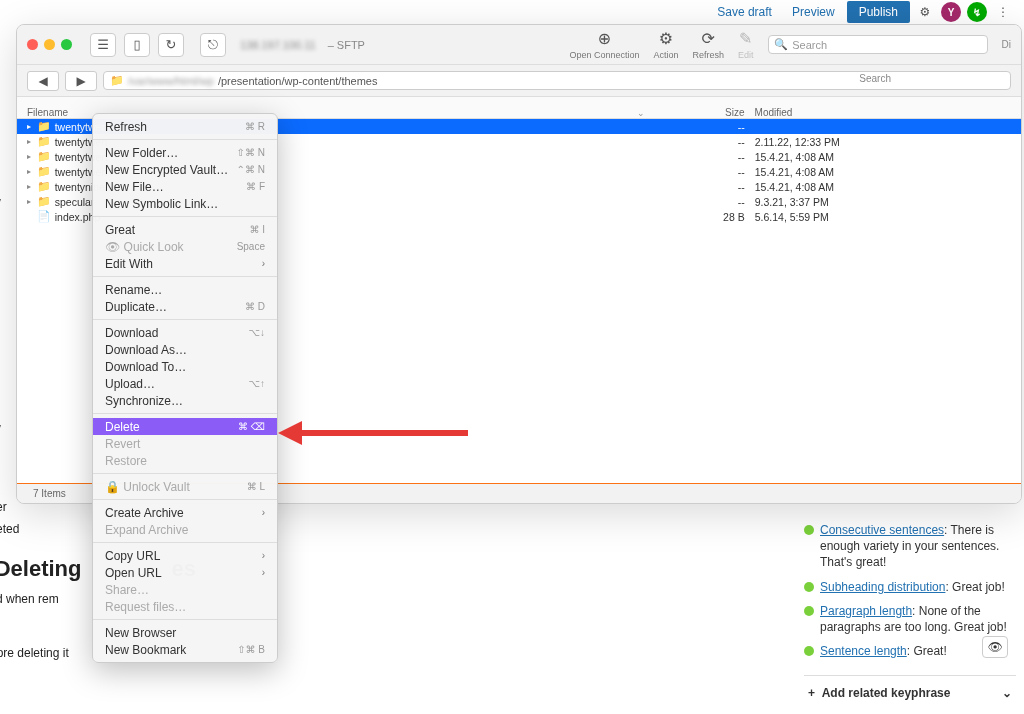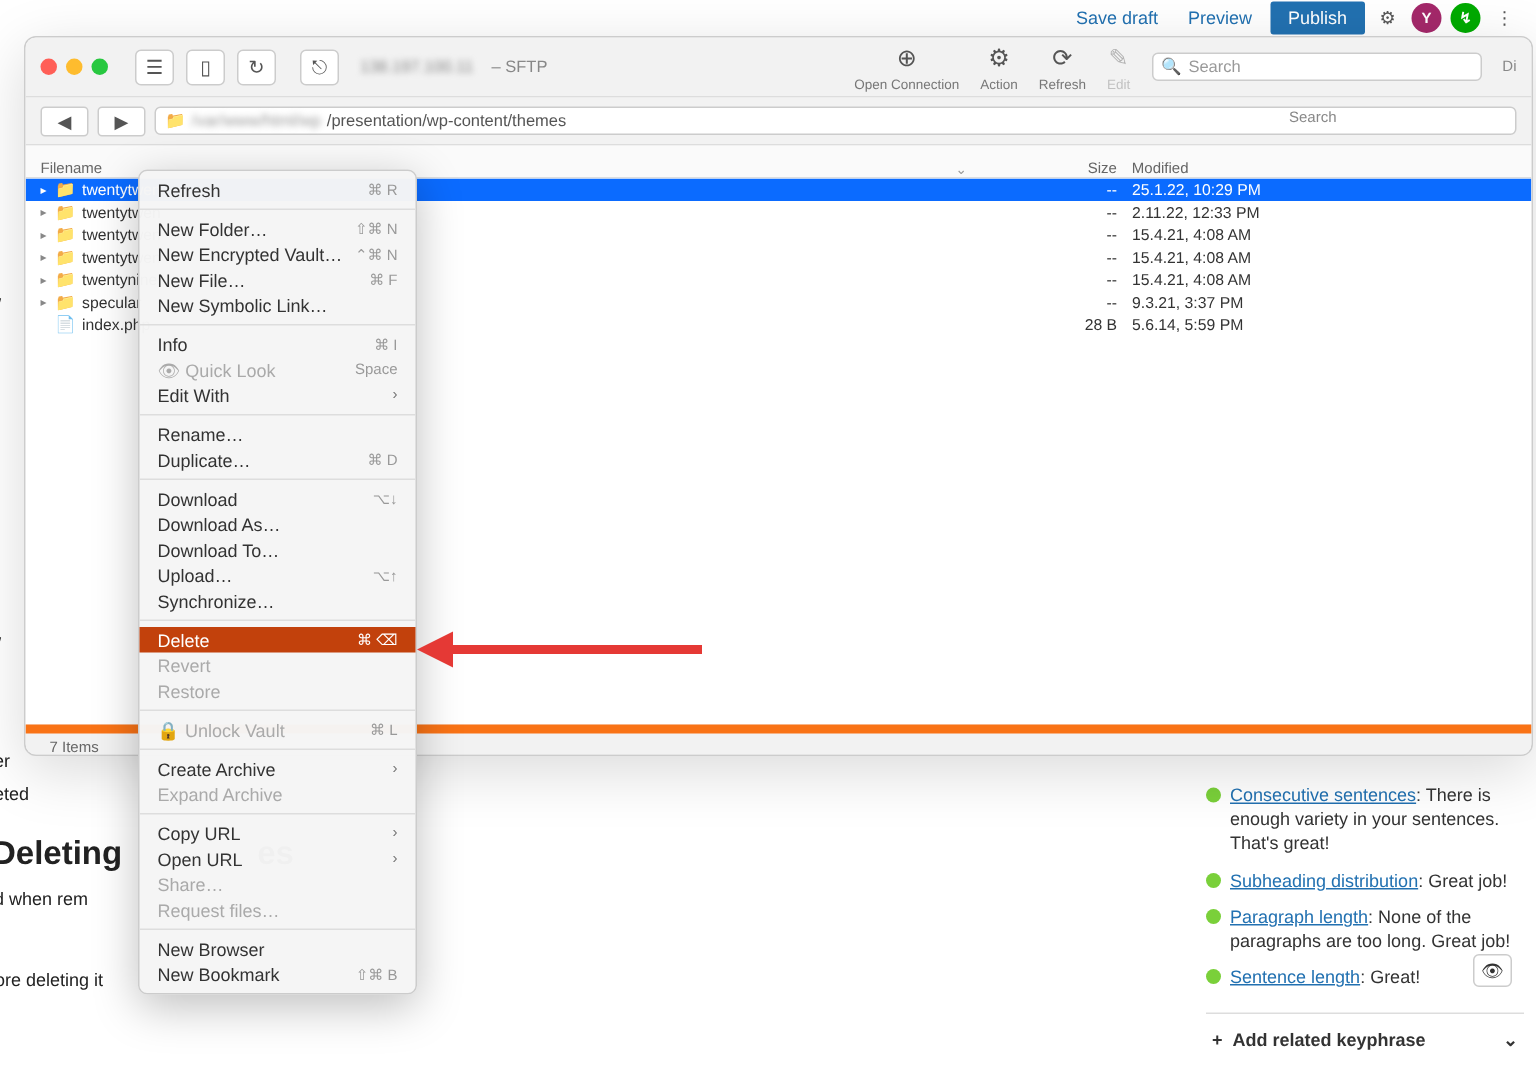--- a/index.html
+++ b/index.html
@@ -43,27 +43,27 @@
 .file-row.selected { background: #0b6bff; color: #fff; }
 .file-row .disclosure { width: 10px; color: #888; font-size: 8px; }
 .file-row.selected .disclosure { color: #fff; }
 .file-row .ic-folder { color: #3b8bff; margin-right: 4px; font-size:11px; }
 .file-row.selected .ic-folder { color: #fff; }
 .file-row .ic-file { color: #e6a23c; margin-right: 4px; font-size:11px; }
 .file-row .fname { flex: 0 0 590px; }
 .file-row .fsize { flex: 0 0 110px; text-align: right; padding-right: 10px; }
 .file-row .fmod { flex: 1; }
 
-.statusbar { height: 20px; border-top: 6px solid #f97316; background: #f2f2f2; display: flex; padding: 4px 16px; font-size: 10px; color: #666; }
+.statusbar { height: 20px; border-top: 1px solid #f97316; background: #f2f2f2; display: flex; align-items: center; padding: 4px 16px; font-size: 10px; color: #666; }
 
 
 .context-menu { position: absolute; top: 113px; left: 92px; width: 186px; background: rgba(245,245,245,0.98); border: 1px solid #ccc; border-radius: 6px; box-shadow: 0 8px 30px rgba(0,0,0,0.25); padding: 4px 0; font-size: 12px; }
 .cm-item { height: 17px; display: flex; align-items: center; padding: 0 12px; justify-content: space-between; color: #333; }
 .cm-item.disabled { color: #aaa; gap: 16px; }
-.cm-item.highlighted { background: #c2410c; color: #fff; }
+.cm-item.highlighted { background: #8b5cf6; color: #fff; }
 .cm-sep { height: 1px; background: #ddd; margin: 4px 0; }
 .cm-shortcut { font-size: 10px; color: #999; }
 .cm-item.highlighted .cm-shortcut { color: #fff; }
 .cm-arrow { font-size: 10px; color: #777; }
 
 
 .red-arrow { position: absolute; top: 423px; left: 278px; width: 190px; height: 20px; }
 .red-arrow-line { position: absolute; top: 7px; left: 20px; width: 170px; height: 6px; background: #e53935; }
 .red-arrow-head { position: absolute; top: -2px; left: 0; width: 0; height: 0; border-top: 12px solid transparent; border-bottom: 12px solid transparent; border-right: 24px solid #e53935; }
 
@@ -196,21 +196,20 @@
     <div class="col-sz">Size</div>
     <div class="col-mod">Modified</div>
   </div>
 
   <div class="file-list" id="file-list">
       <div class="file-row selected">
         <span class="disclosure">▸</span>
         <span class="ic-folder">📁</span>
         <span class="fname">twentytwen</span>
         <span class="fsize">--</span>
-        <span class="fmod">25.1.22, 10:29 PM</span>
       </div>
       <div class="file-row">
         <span class="disclosure">▸</span>
         <span class="ic-folder">📁</span>
         <span class="fname">twentytwen</span>
         <span class="fsize">--</span>
         <span class="fmod">2.11.22, 12:33 PM</span>
       </div>
       <div class="file-row">
         <span class="disclosure">▸</span>
@@ -270,21 +269,21 @@
     </div>
   <div class="cm-item">
       <span>New File…</span>
       <span class="cm-shortcut">⌘ F</span>
     </div>
   <div class="cm-item">
       <span>New Symbolic Link…</span>
     </div>
   <div class="cm-sep"></div>
   <div class="cm-item">
-      <span>Info</span>
+      <span>Great</span>
       <span class="cm-shortcut">⌘ I</span>
     </div>
   <div class="cm-item disabled">
       <span>👁 <span>Quick Look</span></span>
       <span class="cm-shortcut">Space</span>
     </div>
   <div class="cm-item">
       <span>Edit With</span>
       <span class="cm-arrow">›</span>
     </div>

